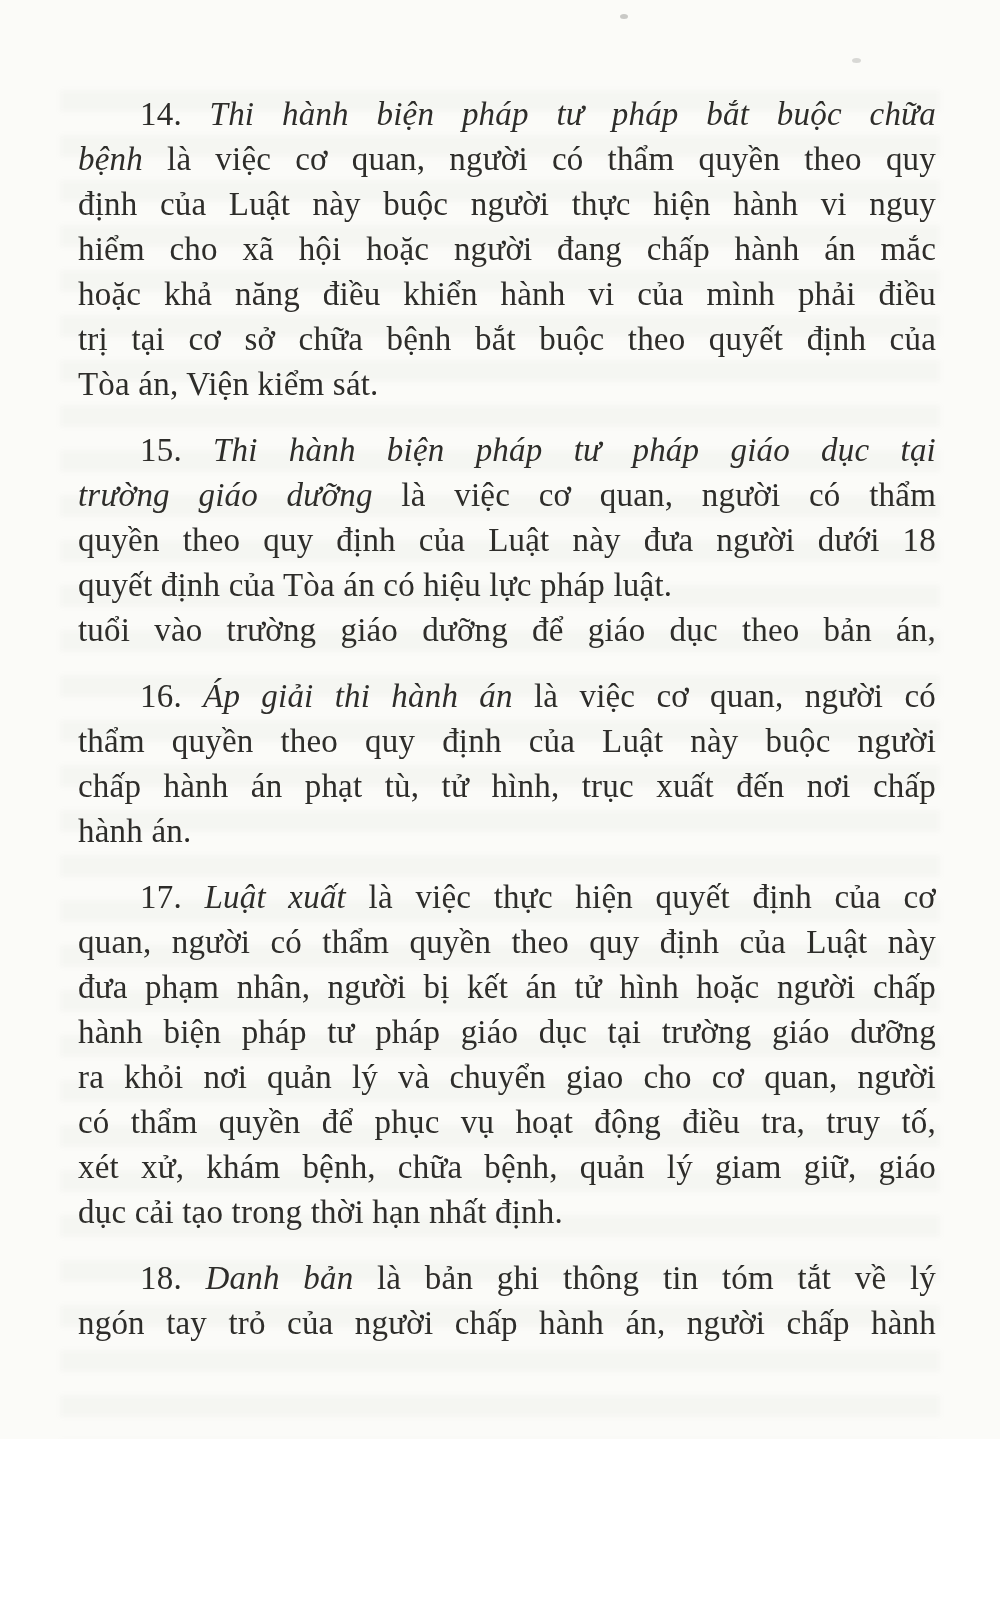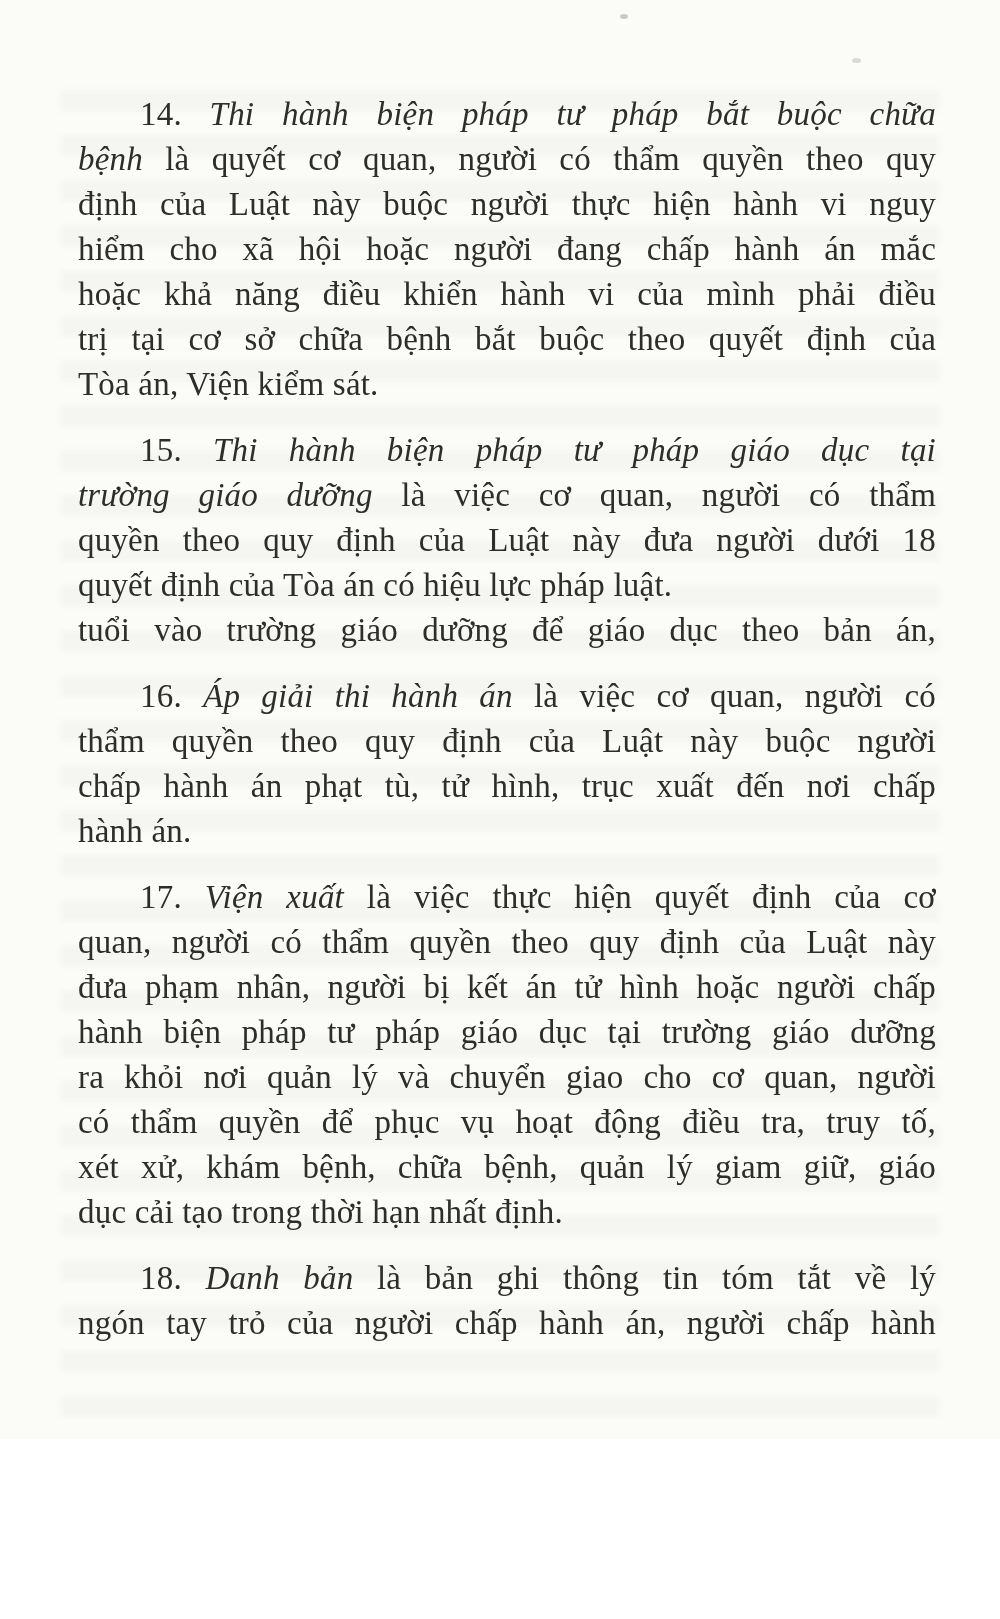--- a/index.html
+++ b/index.html
@@ -50,42 +50,42 @@
 <body>
 
 <div class="page">
   <div class="ghost"></div>
   <div class="speck s1"></div>
   <div class="speck s2"></div>
 
   <div class="text-block">
       <div class="para">
         <div class="line first"><span>14. </span><span class="it">Thi hành biện pháp tư pháp bắt buộc chữa</span></div>
-        <div class="line"><span class="it">bệnh</span><span> là quyết cơ quan, người có thẩm quyền theo quy</span></div>
+        <div class="line"><span class="it">bệnh</span><span> là việc cơ quan, người có thẩm quyền theo quy</span></div>
         <div class="line"><span>định của Luật này buộc người thực hiện hành vi nguy</span></div>
         <div class="line"><span>hiểm cho xã hội hoặc người đang chấp hành án mắc</span></div>
         <div class="line"><span>hoặc khả năng điều khiển hành vi của mình phải điều</span></div>
         <div class="line"><span>trị tại cơ sở chữa bệnh bắt buộc theo quyết định của</span></div>
         <div class="line no-just"><span>Tòa án, Viện kiểm sát.</span></div>
       </div>
       <div class="para">
         <div class="line first"><span>15. </span><span class="it">Thi hành biện pháp tư pháp giáo dục tại</span></div>
         <div class="line"><span class="it">trường giáo dưỡng</span><span> là việc cơ quan, người có thẩm</span></div>
         <div class="line"><span>quyền theo quy định của Luật này đưa người dưới 18</span></div>
         <div class="line no-just"><span>quyết định của Tòa án có hiệu lực pháp luật.</span></div>
         <div class="line"><span>tuổi vào trường giáo dưỡng để giáo dục theo bản án,</span></div>
       </div>
       <div class="para">
         <div class="line first"><span>16. </span><span class="it">Áp giải thi hành án</span><span> là việc cơ quan, người có</span></div>
         <div class="line"><span>thẩm quyền theo quy định của Luật này buộc người</span></div>
         <div class="line"><span>chấp hành án phạt tù, tử hình, trục xuất đến nơi chấp</span></div>
         <div class="line no-just"><span>hành án.</span></div>
       </div>
       <div class="para">
-        <div class="line first"><span>17. </span><span class="it">Viện xuất</span><span> là việc thực hiện quyết định của cơ</span></div>
+        <div class="line first"><span>17. </span><span class="it">Luật xuất</span><span> là việc thực hiện quyết định của cơ</span></div>
         <div class="line"><span>quan, người có thẩm quyền theo quy định của Luật này</span></div>
         <div class="line"><span>đưa phạm nhân, người bị kết án tử hình hoặc người chấp</span></div>
         <div class="line"><span>hành biện pháp tư pháp giáo dục tại trường giáo dưỡng</span></div>
         <div class="line"><span>ra khỏi nơi quản lý và chuyển giao cho cơ quan, người</span></div>
         <div class="line"><span>có thẩm quyền để phục vụ hoạt động điều tra, truy tố,</span></div>
         <div class="line"><span>xét xử, khám bệnh, chữa bệnh, quản lý giam giữ, giáo</span></div>
         <div class="line no-just"><span>dục cải tạo trong thời hạn nhất định.</span></div>
       </div>
       <div class="para">
         <div class="line first"><span>18. </span><span class="it">Danh bản</span><span> là bản ghi thông tin tóm tắt về lý</span></div>

